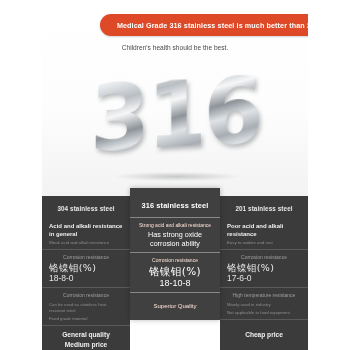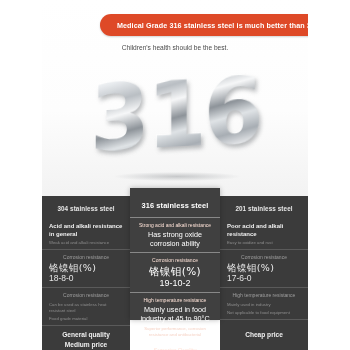--- a/index.html
+++ b/index.html
@@ -154,28 +154,23 @@
       <div class="chead">316 stainless steel</div>
 
       <div class="cell noline">
         <div class="lbl">Strong acid and alkali resistance</div>
         <div class="strong">Has strong oxide corrosion ability</div>
       </div>
 
       <div class="cell">
         <div class="lbl">Corrosion resistance</div>
         <div class="cn">铬镍钼(%)</div>
-        <div class="ratio">19-10-2</div>
-      </div>
-
-      <div class="cell">
-        <div class="lbl">High temperature resistance</div>
-        <div class="strong">Mainly used in food industry at 45 to 90°C</div>
-        <div class="note">Superior performance, corrosion resistance and antibacterial</div>
-      </div>
+        <div class="ratio">18-10-8</div>
+      </div>
+
 
       <div class="cell price">
         <div class="price-main">Superior Quality</div>
 
       </div>
     </div>
 
     <div class="col side">
       <div class="chead">201 stainless steel</div>
 

